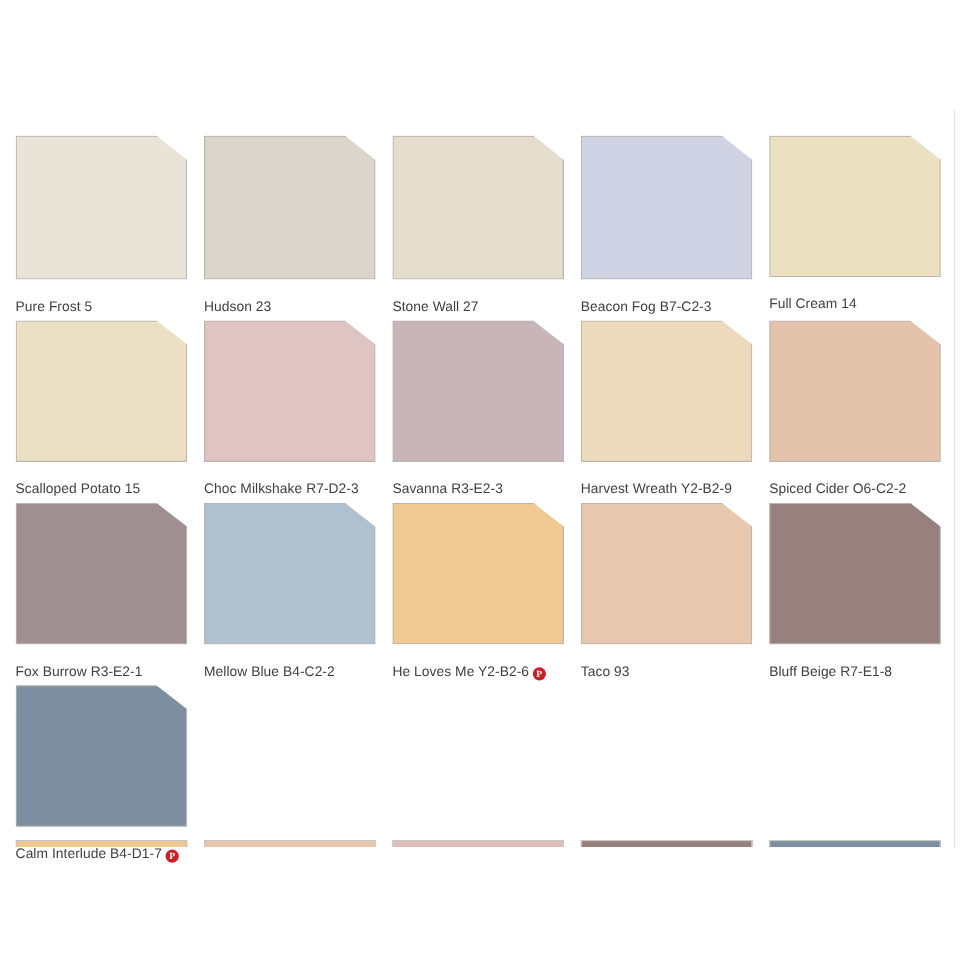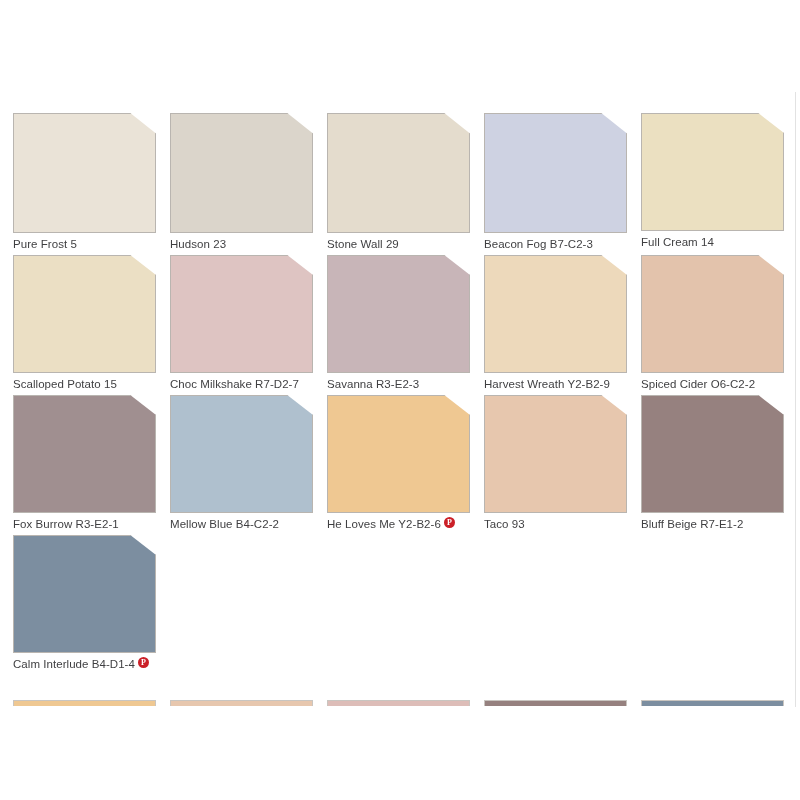--- a/index.html
+++ b/index.html
@@ -51,28 +51,28 @@
     
     clip-path: polygon(0 0, 82% 0, 100% 17%, 100% 100%, 0 100%);
   }
 
   
   .row-2 .swatch-chip,
   .row-3 .swatch-chip,
   .row-4 .swatch-chip { height: 118px; }
 
   .swatch-label {
-    margin-top: 4px;
+    margin-top: 16px;
     font-size: 11.5px;
     line-height: 14px;
     color: #3f3f41;
     white-space: nowrap;
     letter-spacing: 0.05px;
     display: flex;
-    align-items: flex-start;
+    align-items: flex-end;
     gap: 3px;
   }
 
   .label-text { display: inline-block; }
 
   .pin-badge {
     display: inline-flex;
     align-items: center;
     justify-content: center;
     width: 11px;
@@ -123,21 +123,21 @@
     </div>
     <div class="swatch-cell row-1">
       <div class="swatch-chip" style="background: rgb(219, 213, 203);"></div>
       <div class="swatch-label">
         <span class="label-text">Hudson 23</span>
       </div>
     </div>
     <div class="swatch-cell row-1">
       <div class="swatch-chip" style="background: rgb(228, 220, 205);"></div>
       <div class="swatch-label">
-        <span class="label-text">Stone Wall 29</span>
+        <span class="label-text">Stone Wall 27</span>
       </div>
     </div>
     <div class="swatch-cell row-1">
       <div class="swatch-chip" style="background: rgb(206, 210, 226);"></div>
       <div class="swatch-label">
         <span class="label-text">Beacon Fog B7-C2-3</span>
       </div>
     </div>
     <div class="swatch-cell row-2">
       <div class="swatch-chip" style="background: rgb(235, 224, 193);"></div>
@@ -147,21 +147,21 @@
     </div>
     <div class="swatch-cell row-2">
       <div class="swatch-chip" style="background: rgb(235, 223, 196);"></div>
       <div class="swatch-label">
         <span class="label-text">Scalloped Potato 15</span>
       </div>
     </div>
     <div class="swatch-cell row-2">
       <div class="swatch-chip" style="background: rgb(222, 196, 194);"></div>
       <div class="swatch-label">
-        <span class="label-text">Choc Milkshake R7-D2-7</span>
+        <span class="label-text">Choc Milkshake R7-D2-3</span>
       </div>
     </div>
     <div class="swatch-cell row-2">
       <div class="swatch-chip" style="background: rgb(200, 181, 184);"></div>
       <div class="swatch-label">
         <span class="label-text">Savanna R3-E2-3</span>
       </div>
     </div>
     <div class="swatch-cell row-3">
       <div class="swatch-chip" style="background: rgb(237, 217, 187);"></div>
@@ -196,27 +196,27 @@
     </div>
     <div class="swatch-cell row-4">
       <div class="swatch-chip" style="background: rgb(231, 199, 174);"></div>
       <div class="swatch-label">
         <span class="label-text">Taco 93</span>
       </div>
     </div>
     <div class="swatch-cell row-4">
       <div class="swatch-chip" style="background: rgb(150, 129, 127);"></div>
       <div class="swatch-label">
-        <span class="label-text">Bluff Beige R7-E1-2</span>
+        <span class="label-text">Bluff Beige R7-E1-8</span>
       </div>
     </div>
     <div class="swatch-cell row-4">
       <div class="swatch-chip" style="background: rgb(124, 142, 160);"></div>
       <div class="swatch-label">
-        <span class="label-text">Calm Interlude B4-D1-4</span>
+        <span class="label-text">Calm Interlude B4-D1-7</span>
         <span class="pin-badge">P</span>
       </div>
     </div>
   </div>
 
 <div id="partial-row">
     <div class="partial-chip" style="background: rgb(239, 200, 146);"></div>
     <div class="partial-chip" style="background: rgb(231, 199, 174);"></div>
     <div class="partial-chip" style="background: rgb(221, 189, 184);"></div>
     <div class="partial-chip" style="background: rgb(150, 129, 127);"></div>

